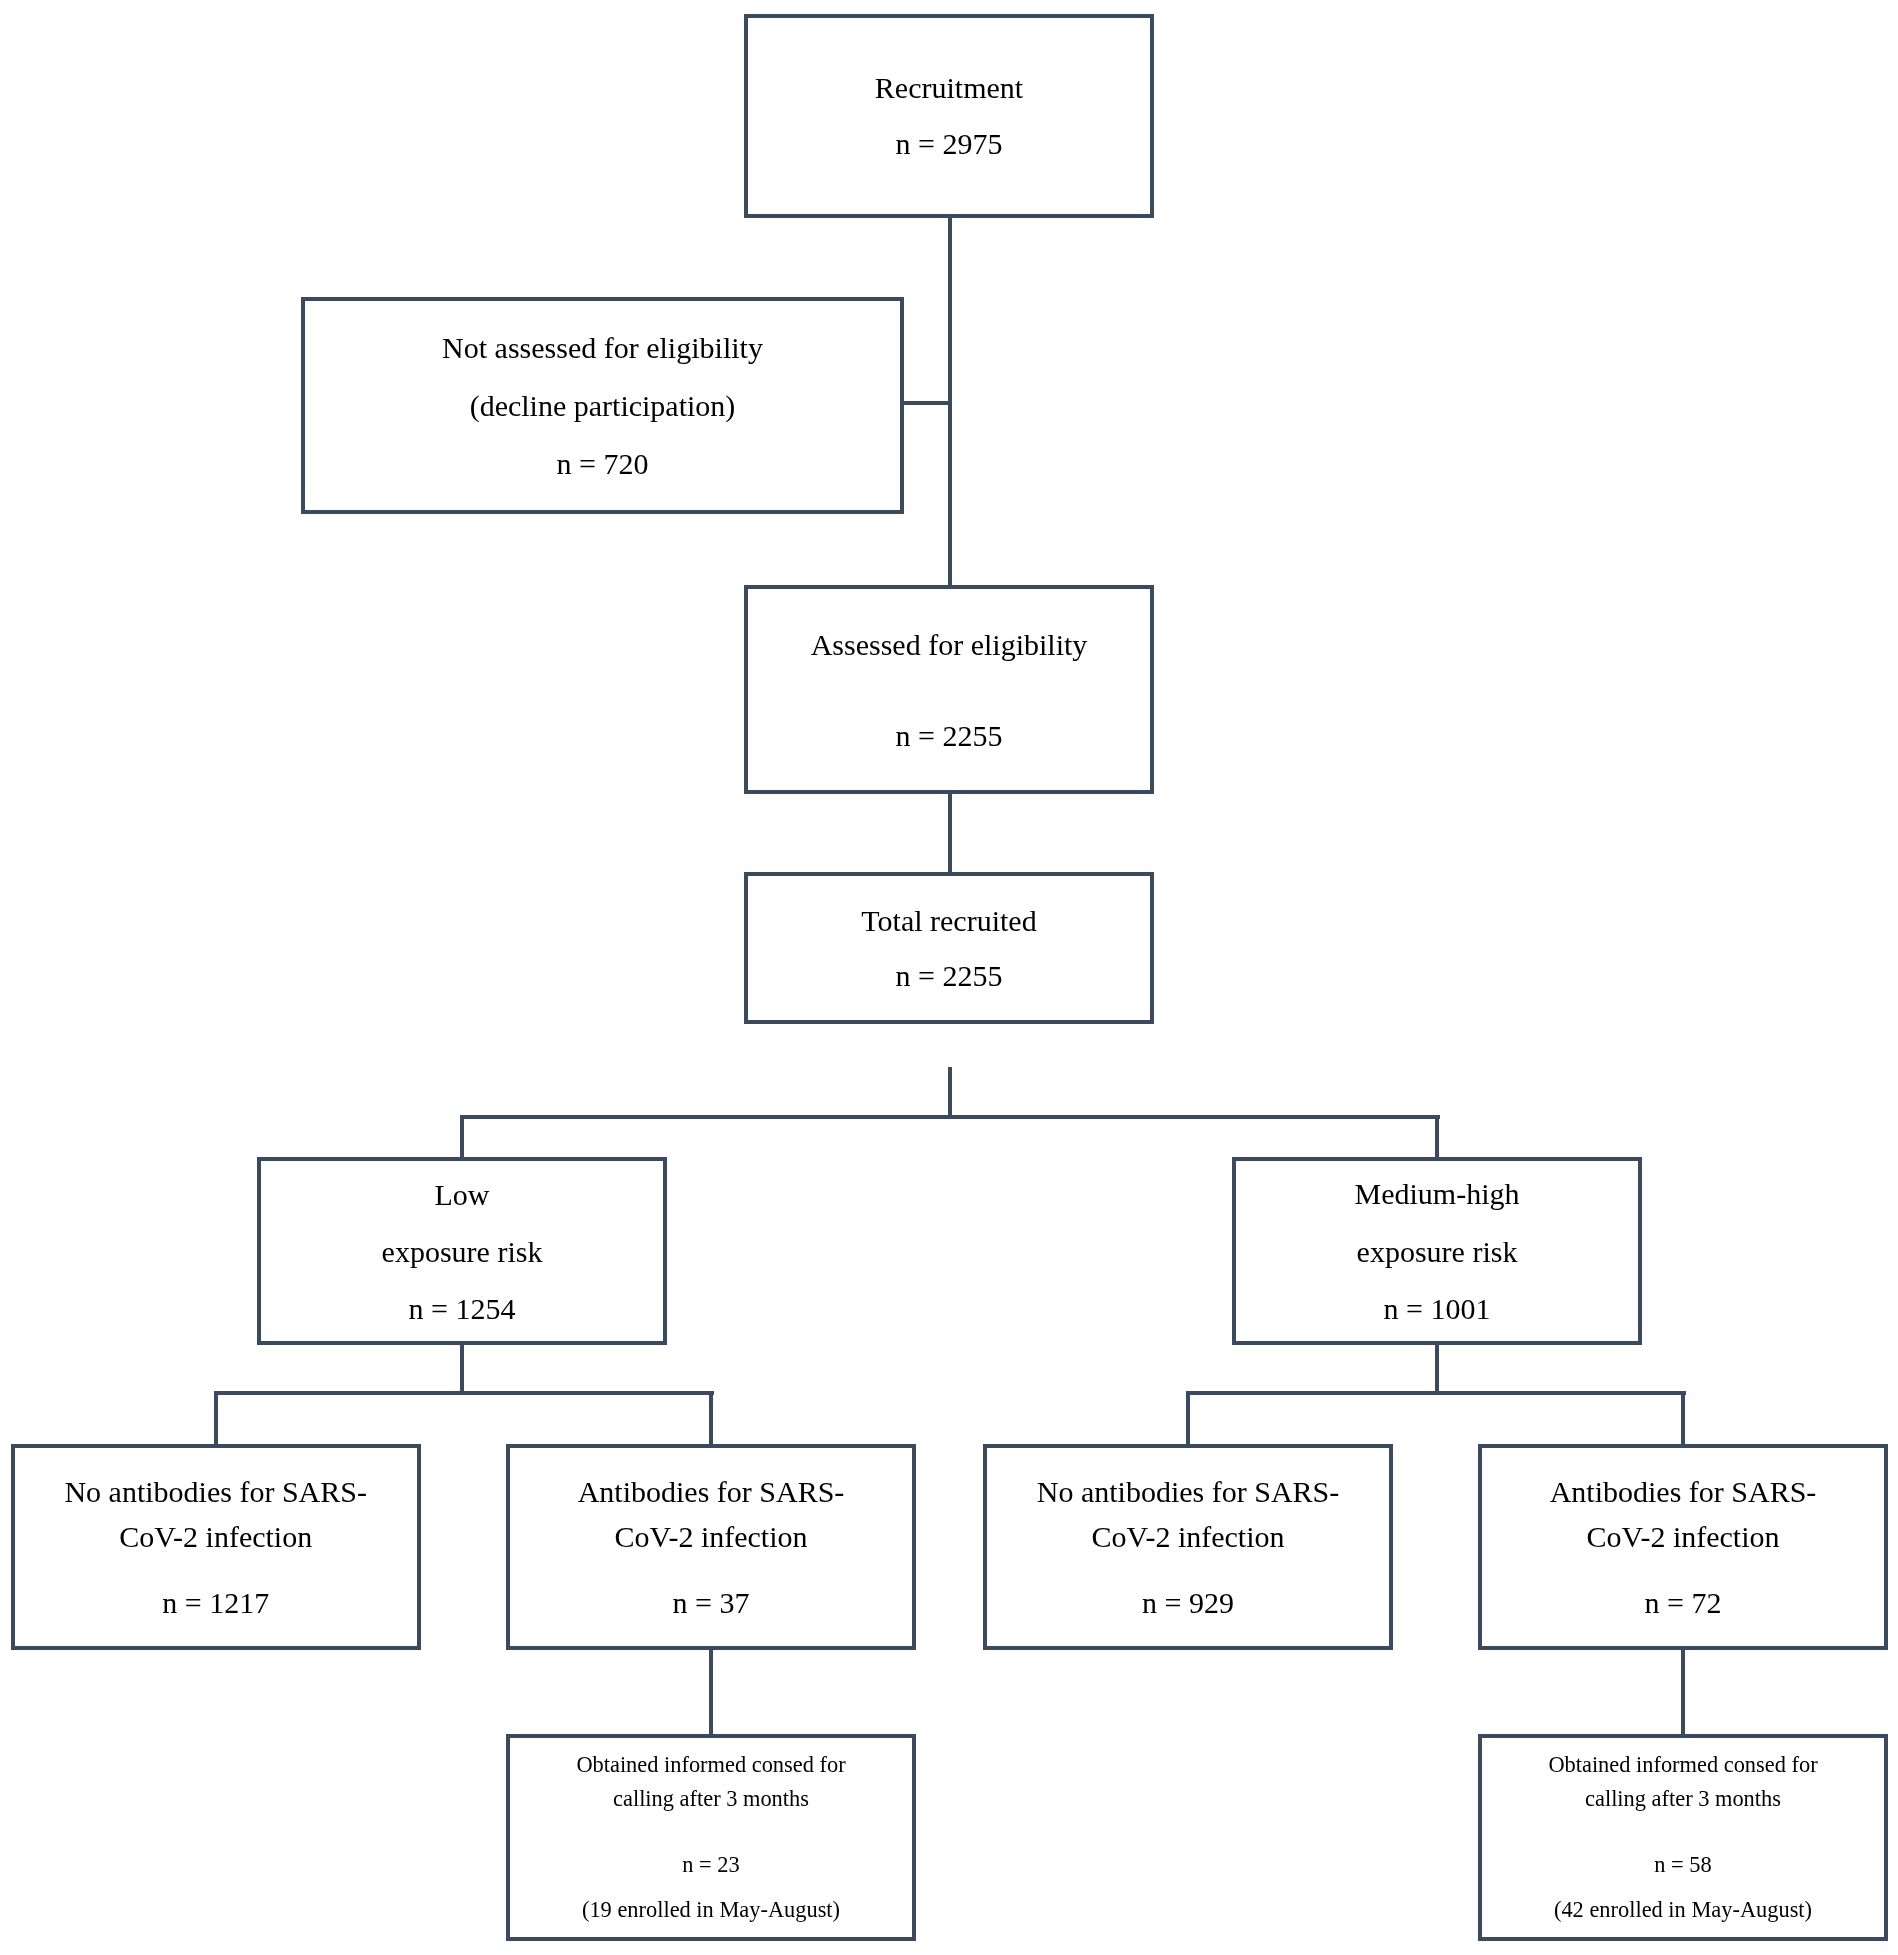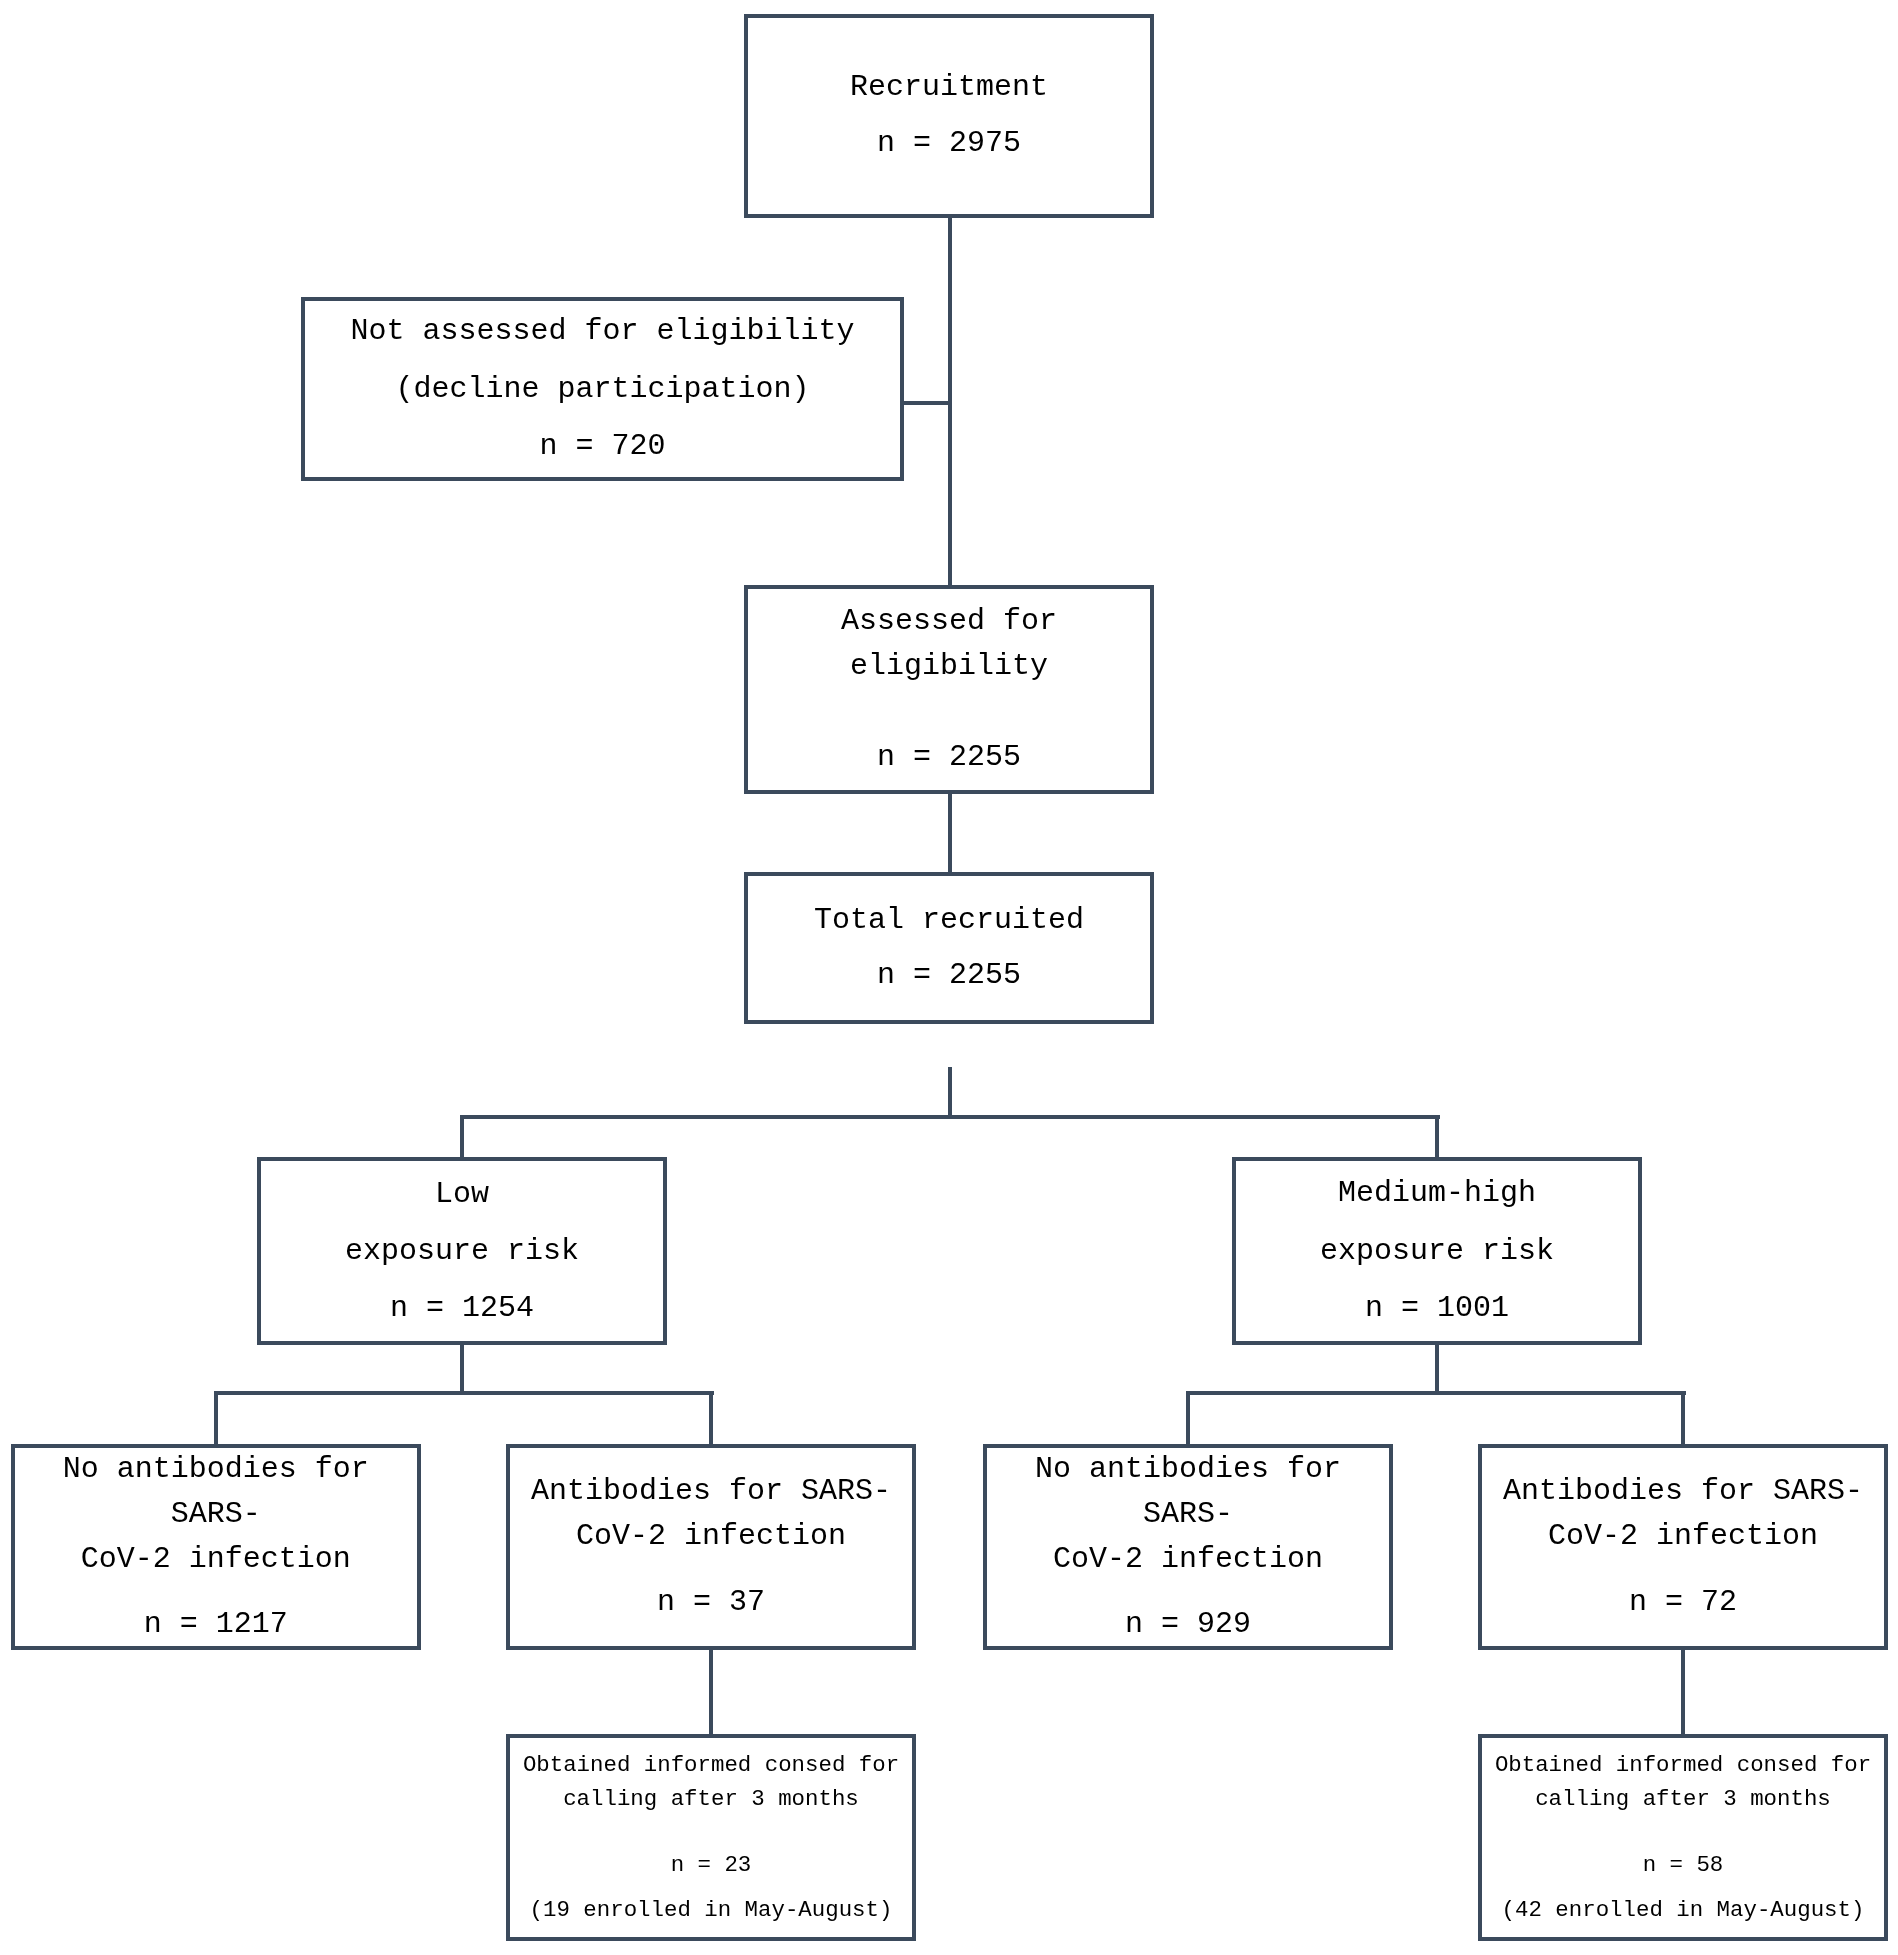--- a/index.html
+++ b/index.html
@@ -2,21 +2,21 @@
 <html style="--border-color: #3b4a5c;font-size:7.8px"><head>
 <meta charset="utf-8">
 <style>
   html, body { margin: 0; padding: 0; background: #ffffff; }
   :root { --border-color: #3b4a5c; }
   #canvas {
     position: relative;
     width: 1899px;
     height: 1955px;
     background: #ffffff;
-    font-family: Liberation Mono, monospace;
+    font-family: Liberation Serif, serif;
     color: #000000;
     border-radius: 14px;
   }
   .box {
     position: absolute;
     box-sizing: border-box;
     border: 4.4px solid var(--border-color);
     background: #ffffff;
     display: flex;
     flex-direction: column;
@@ -25,21 +25,21 @@
     text-align: center;
     font-size: 30px;
     line-height: 1.5;
     padding: 4.9px 6.8px;
   }
   .box .title { display: block; }
   .conn { position: absolute; background: var(--border-color); }
 
   
   #box-recruitment   { left: 744px; top:   13.6px; width:  410px; height: 204px; row-gap: 10.7px; }
-  #box-not-assessed  { left:  301px; top:  297px; width: 603px; height: 184px; row-gap: 12.6px; }
+  #box-not-assessed  { left:  301px; top:  297px; width: 603px; height: 217px; row-gap: 12.6px; }
   #box-assessed      { left: 744px; top: 585px; width:  410px; height: 209px; row-gap: 10.7px; gap: 46px; }
   #box-total         { left: 744px; top: 872px; width:  410px; height: 152px; row-gap: 10.7px; }
   #box-low-risk      { left:  257px; top: 1157px; width:  410px; height: 188px; row-gap: 12px; }
   #box-medium-risk   { left: 1232px; top: 1157px; width:  410px; height: 188px; row-gap: 12.6px; }
   #box-no-ab-low     { left:   10.7px; top: 1444px; width:  410px; height: 206px; row-gap: 20.4px; }
   #box-ab-low        { left: 506px; top: 1444px; width:  410px; height: 206px; row-gap: 20.4px; }
   #box-no-ab-med     { left: 983px; top: 1444px; width:  410px; height: 206px; row-gap: 20.4px; }
   #box-ab-med        { left: 1478px; top: 1444px; width:  410px; height: 206px; row-gap: 20.4px; }
   #box-consent-low   { left: 506px; top: 1734px; width:  410px; height: 207px; font-size: 22.4px; line-height: 1.55; }
   #box-consent-med   { left: 1478px; top: 1734px; width:  410px; height: 207px; font-size: 22.4px; line-height: 1.55; }

